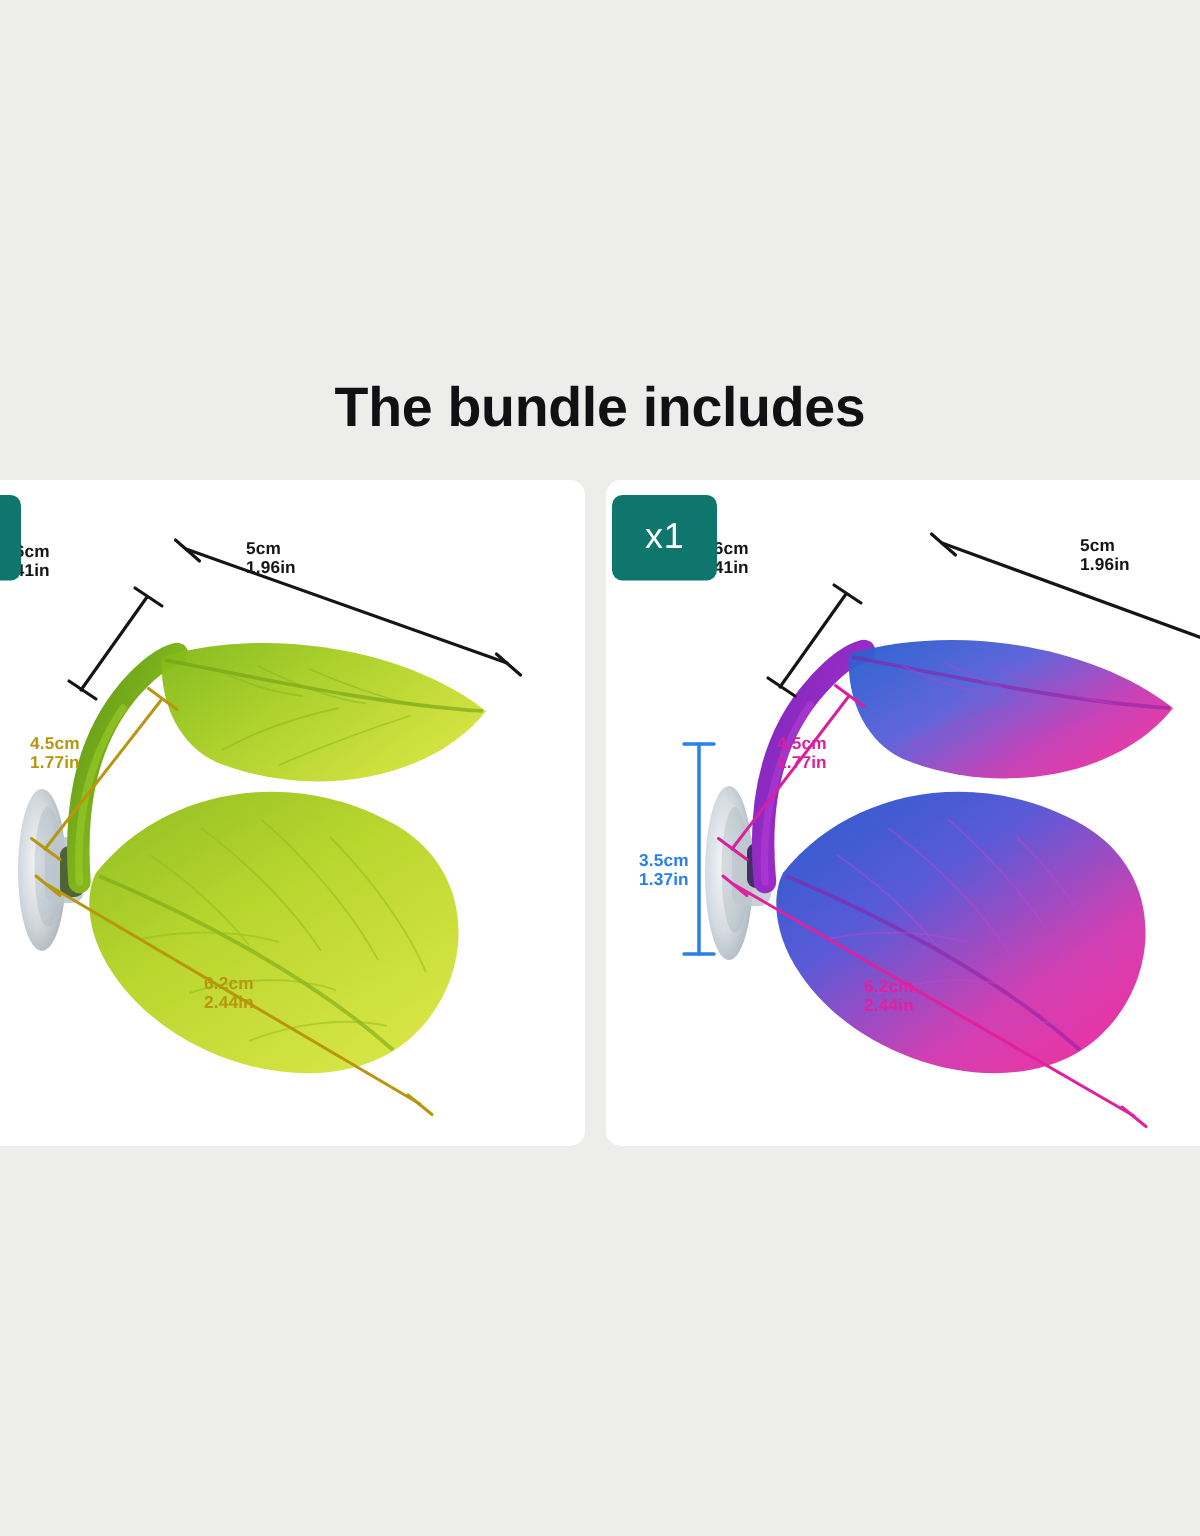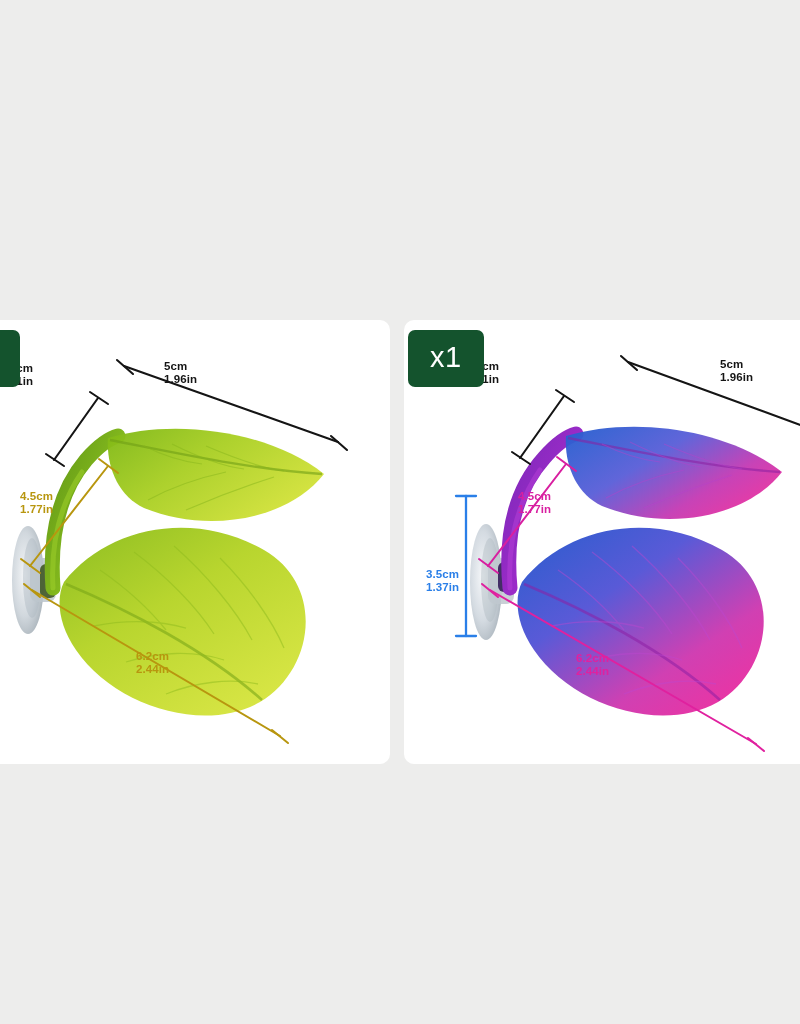--- a/index.html
+++ b/index.html
@@ -28,24 +28,24 @@
     position:absolute;top:0;height:444px;
     background:#ffffff;
     border-radius:10px;
     overflow:hidden;
   }
   .card-left{left:-42px;width:432px;}
   .card-right{left:404px;width:432px;}
 
   .qty-badge{
     position:absolute;top:10px;
-    background:#14532d;
+    background:#0f766e;
     color:#ffffff;
     border-radius:7px;
-    font-size:29px;line-height:31px;
+    font-size:24px;line-height:31px;
     font-weight:normal;
     padding:12px 22px 14px 22px;
     z-index:9;
     letter-spacing:0.5px;
   }
   .card-left .qty-badge{left:-14px;}
   .card-right .qty-badge{left:4px;}
 
   
   .stage{position:absolute;inset:0;}
@@ -64,20 +64,21 @@
   .dim-olive{color:#b8960f;}
   .dim-magenta{color:#d81fa0;}
   .dim-pink{color:#e0219f;}
   .dim .ln2{display:block;}
 </style>
 </head>
 <body>
 
 <div class="page">
 
+  <div class="bundle-title">The bundle includes</div>
 
   <div class="cards">
 
     <div class="card card-left">
       <div class="qty-badge">x2</div>
 
       <div class="stage">
         <svg width="432" height="444" viewBox="0 0 432 444">
           <defs>
             <linearGradient id="gL1" x1="0" y1="0" x2="1" y2="0.6">

